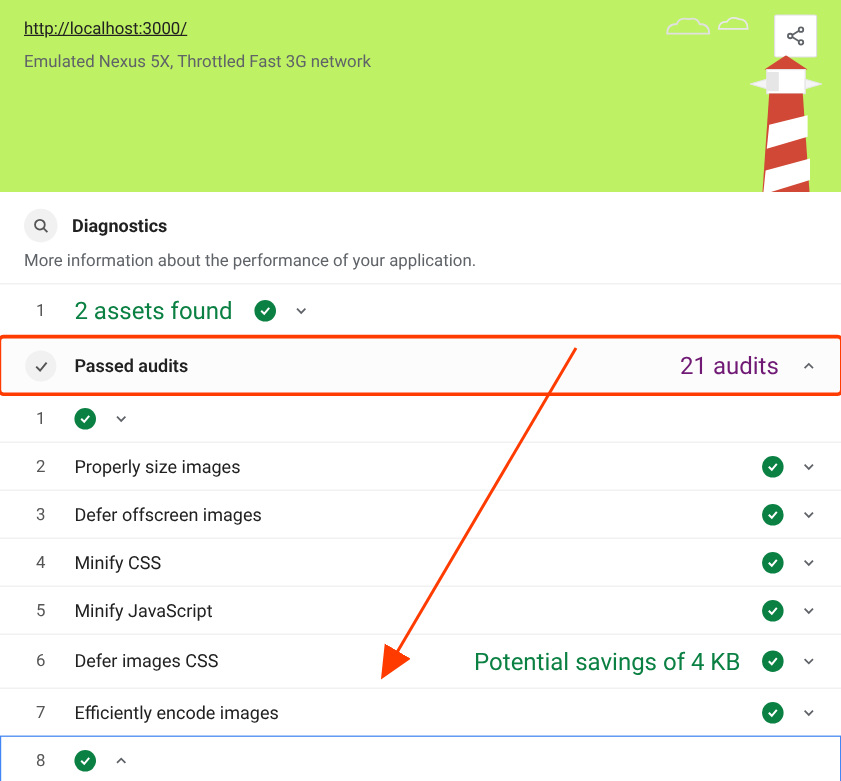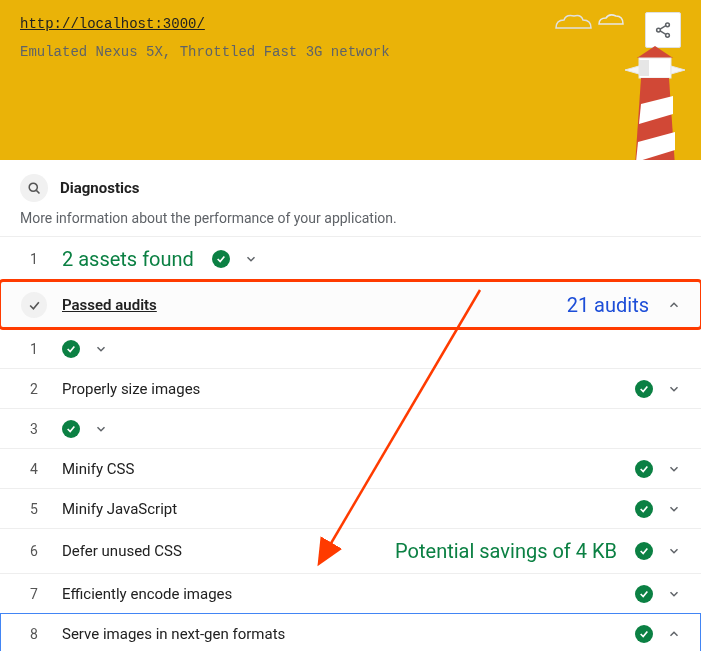--- a/index.html
+++ b/index.html
@@ -4,26 +4,25 @@
 <style>
 * { box-sizing: border-box; margin: 0; padding: 0; }
 body {
   font-family: -apple-system, BlinkMacSystemFont, "Segoe UI", Roboto, Arial, sans-serif;
   font-size: 14px;
   color: #212121;
   width: 701px;
   background: #fff;
 }
 .header {
-  background: #eab308;
+  background: #bef264;
   padding: 16px 20px 20px 20px;
   position: relative;
   overflow: hidden;
   height: 160px;
-  font-family: Liberation Mono, monospace;
 }
 .url {
   text-decoration: underline;
   font-size: 14px;
   color: #212121;
 }
 .subtitle {
   color: #5f6368;
   font-size: 14px;
   margin-top: 12px;
@@ -89,42 +88,42 @@
 .row:first-of-type { border-top: 1px solid #eee; }
 .row .leading {
   width: 28px;
   display: flex;
   justify-content: center;
   color: #555;
   font-size: 14px;
 }
 .row .label { flex: 1; font-size: 15px; }
 .row .extra { color: #0b8043; font-size: 20px; margin-right: 4px;}
-.row .extra.gray { color: #1d4ed8; }
+.row .extra.gray { color: #701a75; }
 .check-badge {
   width: 18px; height: 18px;
   border-radius: 50%;
   background: #0b8043;
   display: inline-flex;
   align-items: center;
   justify-content: center;
 }
 .chev {
   width: 14px;
   color: #5f6368;
   cursor: pointer;
   display: inline-flex;
 }
 .highlight-red {
   outline: 3px solid #ff3b00;
   outline-offset: -1px;
   background: #fcfcfc;
   border-radius: 3px;
 }
-.passed-row .label { font-weight: 600; text-decoration: underline; }
+.passed-row .label { font-weight: 600; }
 .highlight-blue {
   outline: 1px solid #4285f4;
   outline-offset: -1px;
 }
 .desc-box {
   padding: 8px 20px 12px 58px;
   color: #5f6368;
   font-size: 13.5px;
   line-height: 1.45;
   border-top: 1px solid #eee;
@@ -236,20 +235,21 @@
       </span>
     <span class="chev">
         <svg width="14" height="14" viewBox="0 0 24 24" fill="none" stroke="#5f6368" stroke-width="2.5">
           <polyline points="6,9 12,15 18,9"></polyline>
         </svg>
       </span>
   </div>
 
   <div class="row">
     <div class="leading">3</div>
+    <div class="label">Defer offscreen images</div>
     <span class="check-badge">
         <svg width="10" height="10" viewBox="0 0 24 24" fill="none" stroke="#fff" stroke-width="4">
           <polyline points="4,12 10,18 20,6"></polyline>
         </svg>
       </span>
     <span class="chev">
         <svg width="14" height="14" viewBox="0 0 24 24" fill="none" stroke="#5f6368" stroke-width="2.5">
           <polyline points="6,9 12,15 18,9"></polyline>
         </svg>
       </span>
@@ -280,21 +280,21 @@
       </span>
     <span class="chev">
         <svg width="14" height="14" viewBox="0 0 24 24" fill="none" stroke="#5f6368" stroke-width="2.5">
           <polyline points="6,9 12,15 18,9"></polyline>
         </svg>
       </span>
   </div>
 
   <div class="row">
     <div class="leading">6</div>
-    <div class="label">Defer unused CSS</div>
+    <div class="label">Defer images CSS</div>
     <div class="extra">Potential savings of 4 KB</div>
     <span class="check-badge">
         <svg width="10" height="10" viewBox="0 0 24 24" fill="none" stroke="#fff" stroke-width="4">
           <polyline points="4,12 10,18 20,6"></polyline>
         </svg>
       </span>
     <span class="chev">
         <svg width="14" height="14" viewBox="0 0 24 24" fill="none" stroke="#5f6368" stroke-width="2.5">
           <polyline points="6,9 12,15 18,9"></polyline>
         </svg>
@@ -311,21 +311,20 @@
       </span>
     <span class="chev">
         <svg width="14" height="14" viewBox="0 0 24 24" fill="none" stroke="#5f6368" stroke-width="2.5">
           <polyline points="6,9 12,15 18,9"></polyline>
         </svg>
       </span>
   </div>
 
   <div class="row highlight-blue">
     <div class="leading">8</div>
-    <div class="label">Serve images in next-gen formats</div>
     <span class="check-badge">
         <svg width="10" height="10" viewBox="0 0 24 24" fill="none" stroke="#fff" stroke-width="4">
           <polyline points="4,12 10,18 20,6"></polyline>
         </svg>
       </span>
     <span class="chev">
         <svg width="14" height="14" viewBox="0 0 24 24" fill="none" stroke="#5f6368" stroke-width="2.5">
           <polyline points="6,15 12,9 18,15"></polyline>
         </svg>
       </span>

